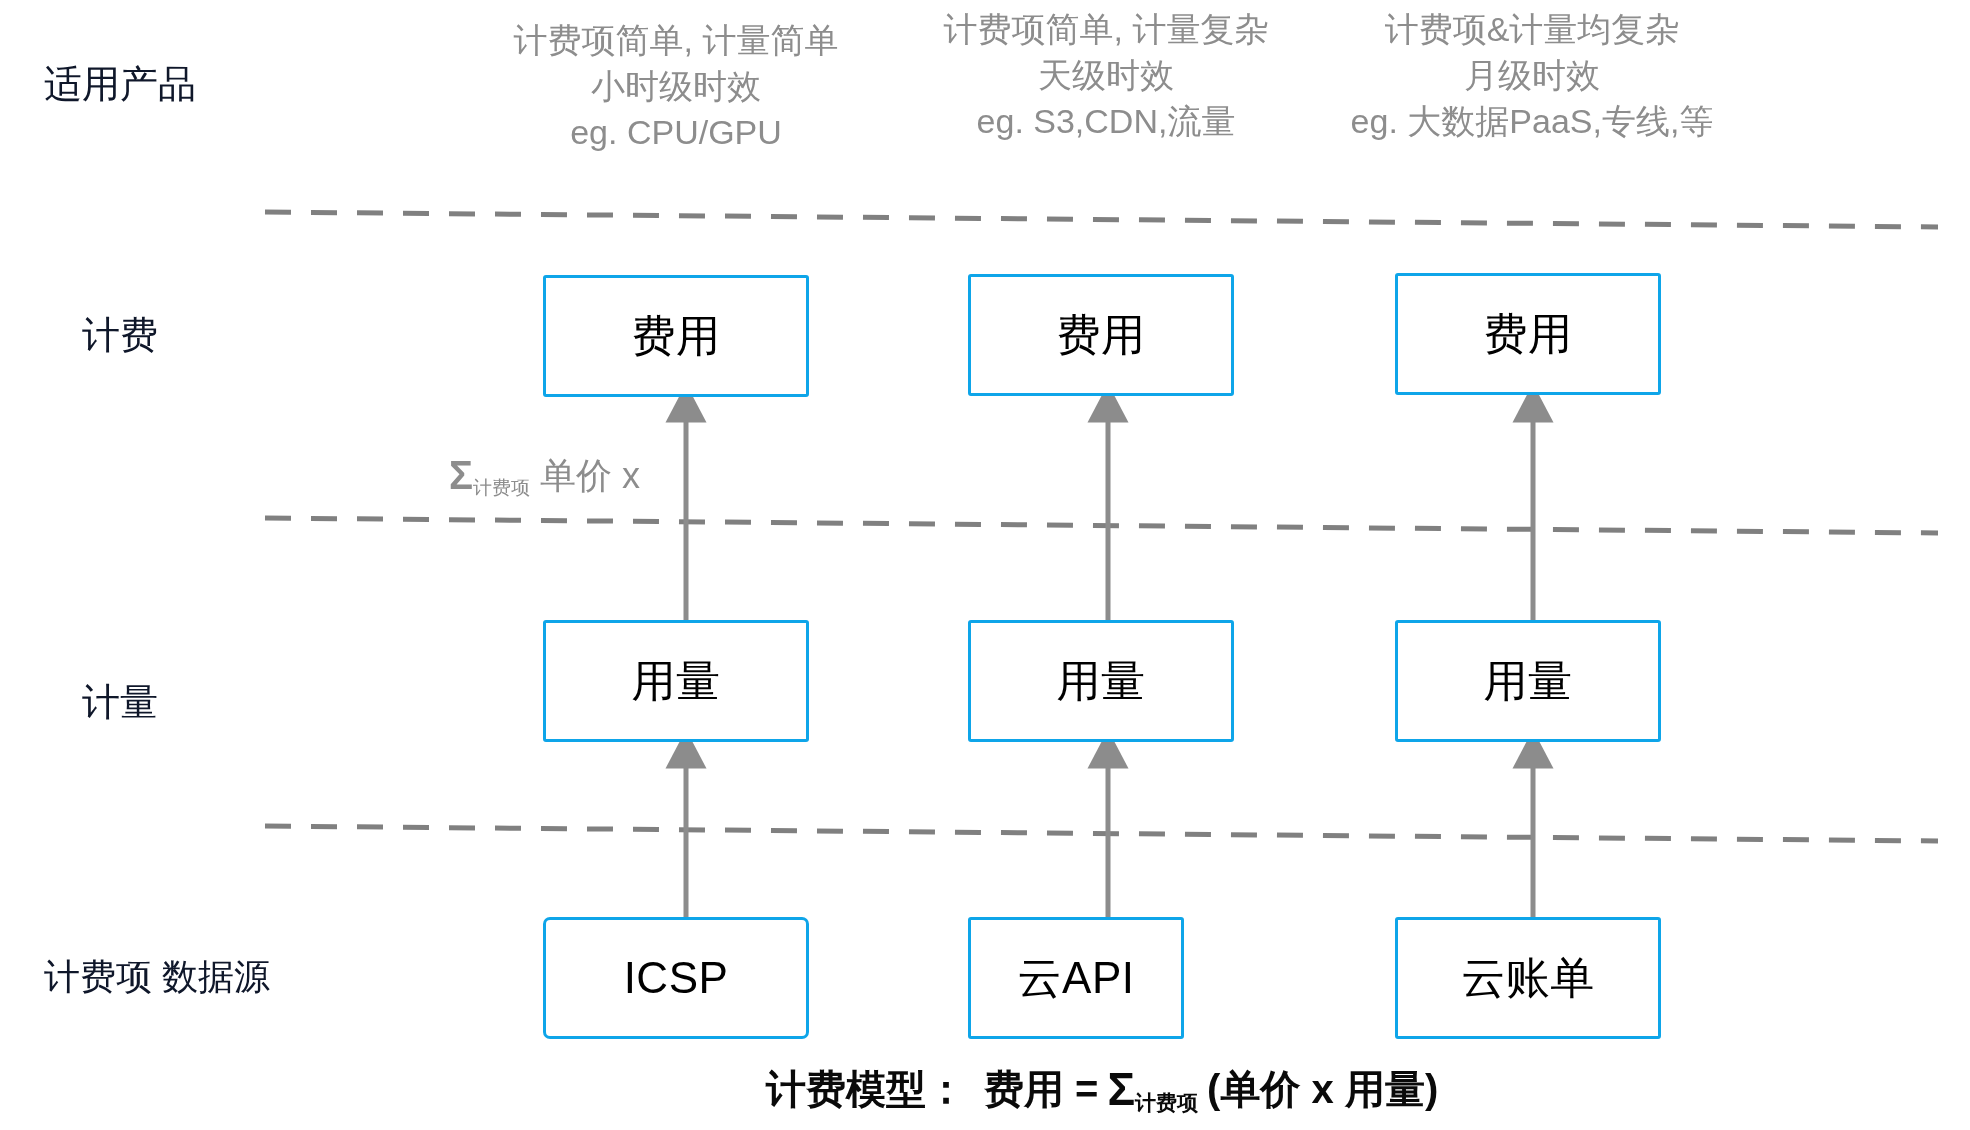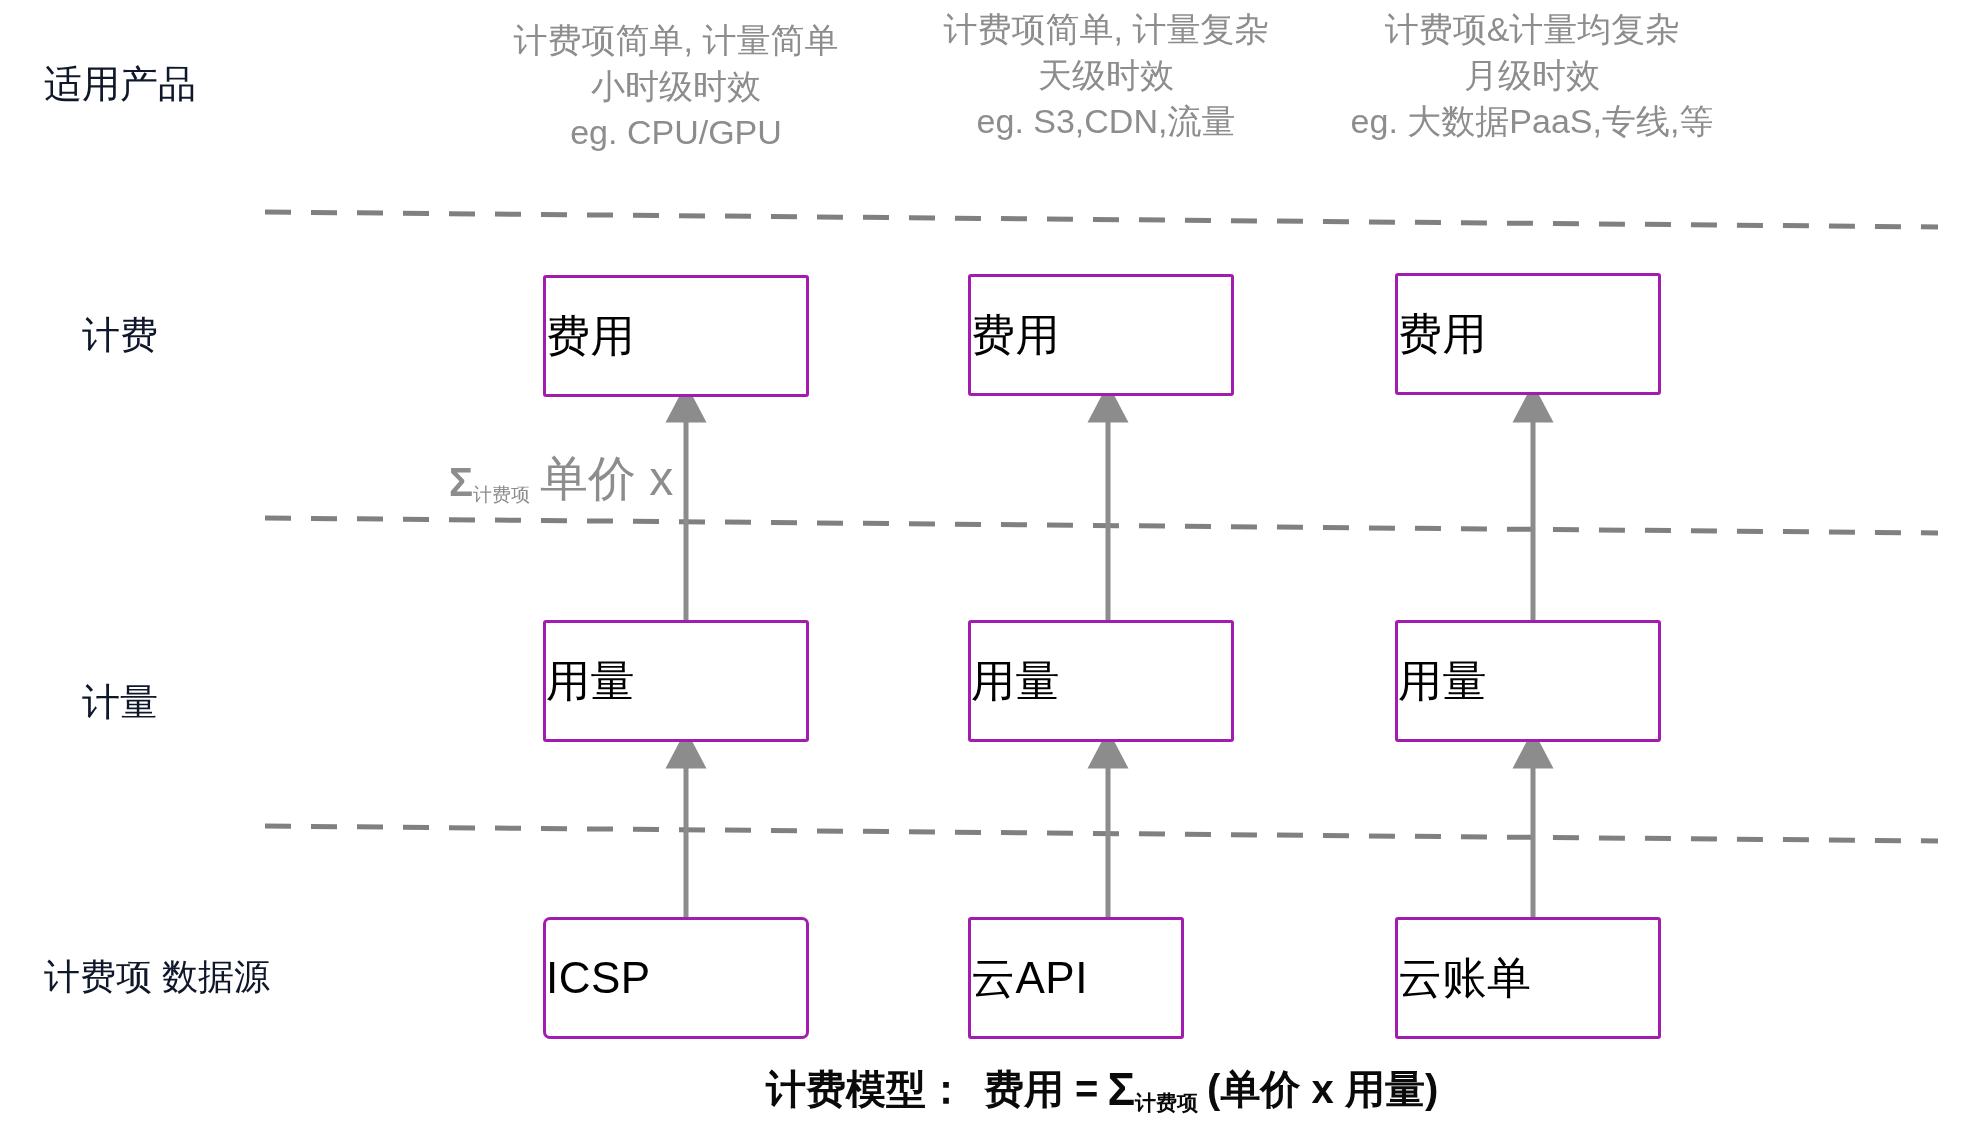--- a/index.html
+++ b/index.html
@@ -43,25 +43,25 @@
     line-height: 1.36;
     font-weight: 400;
   }
   .col-head .line { display: block; white-space: nowrap; }
 
   
   .node-box {
     position: absolute;
     box-sizing: border-box;
     background: #ffffff;
-    border: 3px solid #a21caf;
+    border: 3px solid #0ea5e9;
     border-radius: 3px;
     display: flex;
     align-items: center;
-    justify-content: flex-start;
+    justify-content: center;
     z-index: 4;
   }
   .node-box .node-label {
     font-size: 44px;
     color: #000000;
     letter-spacing: 0.5px;
     line-height: 1;
     font-weight: 400;
   }
 
@@ -87,21 +87,21 @@
   .sigma-note .sig {
     font-size: 40px;
     font-weight: 600;
     vertical-align: -1px;
   }
   .sigma-note .sub {
     font-size: 19px;
     vertical-align: -6px;
     letter-spacing: 0;
   }
-  .sigma-note .term { margin-left: 10px; font-size: 48px; }
+  .sigma-note .term { margin-left: 10px; font-size: 36px; }
 
   
   .formula {
     position: absolute;
     white-space: nowrap;
     font-size: 40px;
     font-weight: 700;
     color: #0a0a0a;
     line-height: 1;
     text-align: right;

